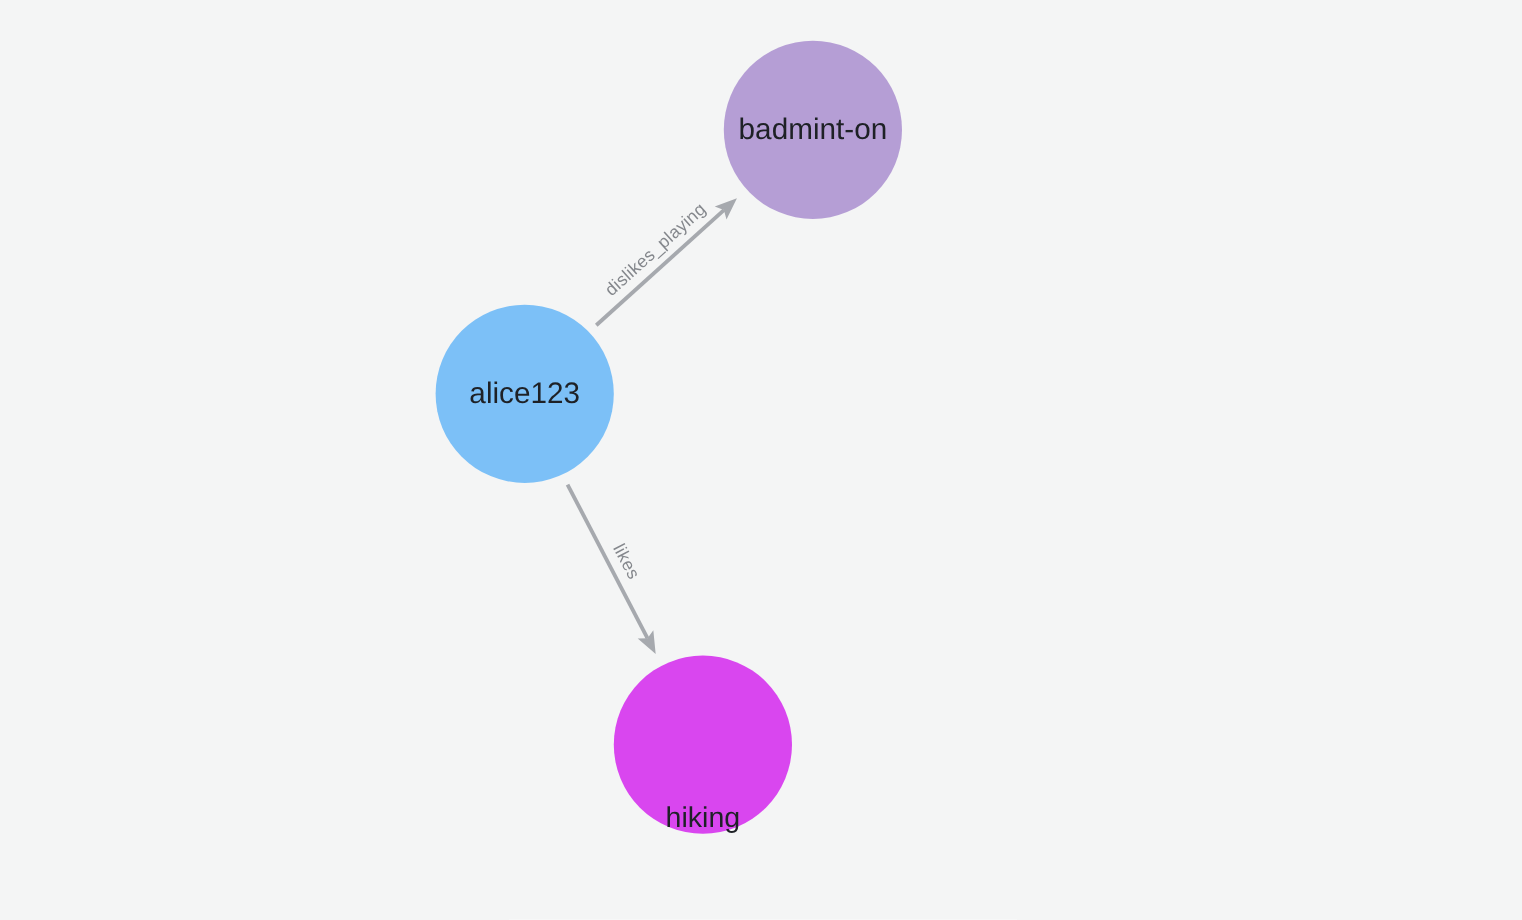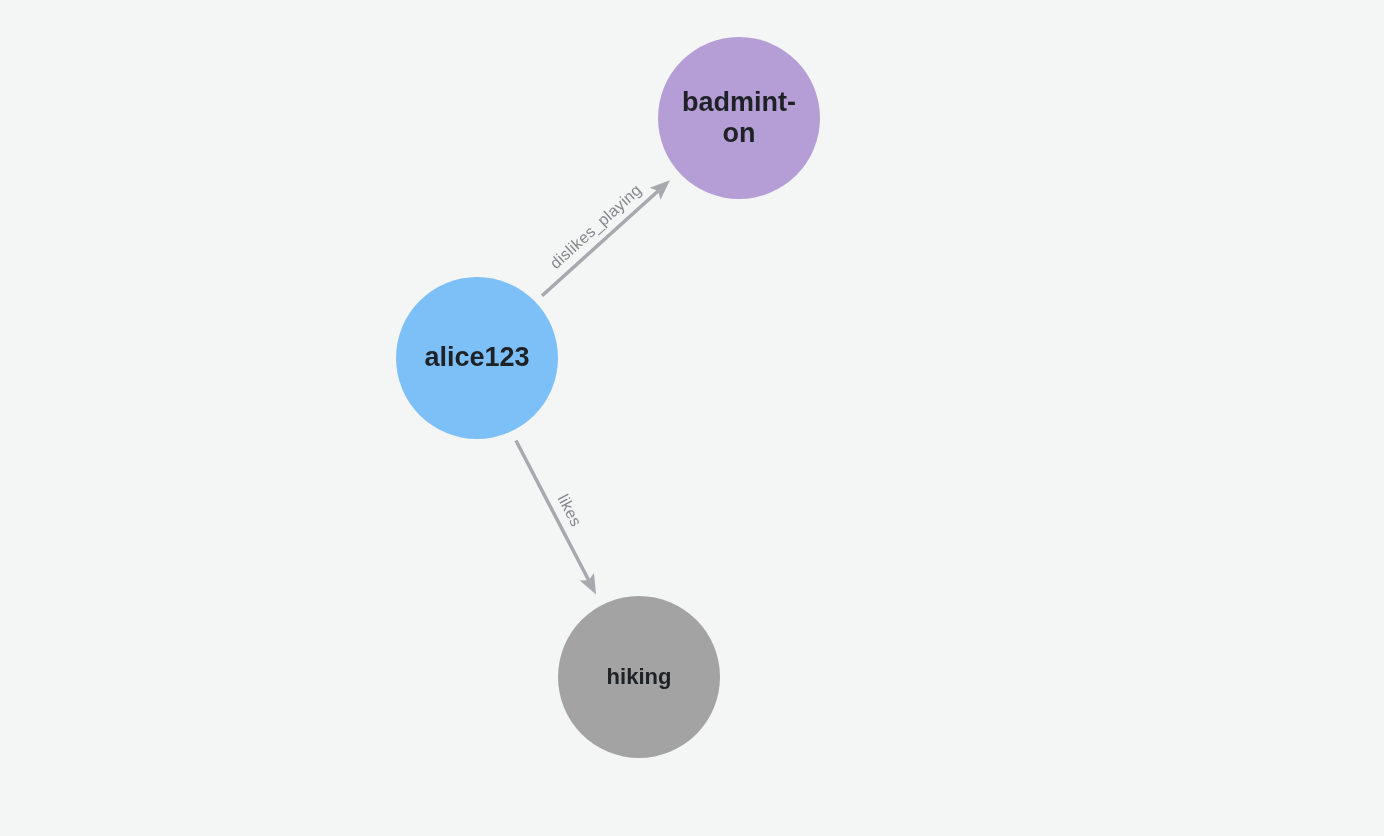--- a/index.html
+++ b/index.html
@@ -23,27 +23,26 @@
     pointer-events: auto;
   }
   .edge-label {
     font-family: "Liberation Sans", sans-serif;
     letter-spacing: 0.3px;
   }
   .node {
     position: absolute;
     border-radius: 50%;
     display: flex;
-    flex-direction: column;
+    flex-direction: row;
     align-items: center;
     justify-content: center;
     text-align: center;
     user-select: none;
     cursor: pointer;
-    font-weight: bold;
   }
   .node-label-line {
     line-height: 1.16;
     white-space: nowrap;
   }
 </style>
 </head>
 <body>
 
 <div class="canvas" id="graph-canvas" style="background: rgb(244, 245, 245); width: 1384px; height: 836px;">
@@ -60,17 +59,17 @@
       </g>
     </svg>
   <div id="node-layer">
       <div class="node" style="left: 396px; top: 277px; width: 162px; height: 162px; background: rgb(124, 192, 247); color: rgb(30, 33, 38); font-size: 27px;">
         <div class="node-label-line">alice123</div>
       </div>
       <div class="node" style="left: 658px; top: 37px; width: 162px; height: 162px; background: rgb(181, 158, 213); color: rgb(30, 33, 38); font-size: 27px;">
         <div class="node-label-line">badmint-</div>
         <div class="node-label-line">on</div>
       </div>
-      <div class="node" style="left: 558px; top: 596px; width: 162px; height: 162px; background: #a3a3a3; color: rgb(30, 33, 38); font-size: 22px;">
+      <div class="node" style="left: 558px; top: 596px; width: 162px; height: 162px; background: #d946ef; color: rgb(30, 33, 38); font-size: 26px; align-items: flex-end;">
         <div class="node-label-line">hiking</div>
       </div>
     </div>
 </div>
 
 </body></html>

